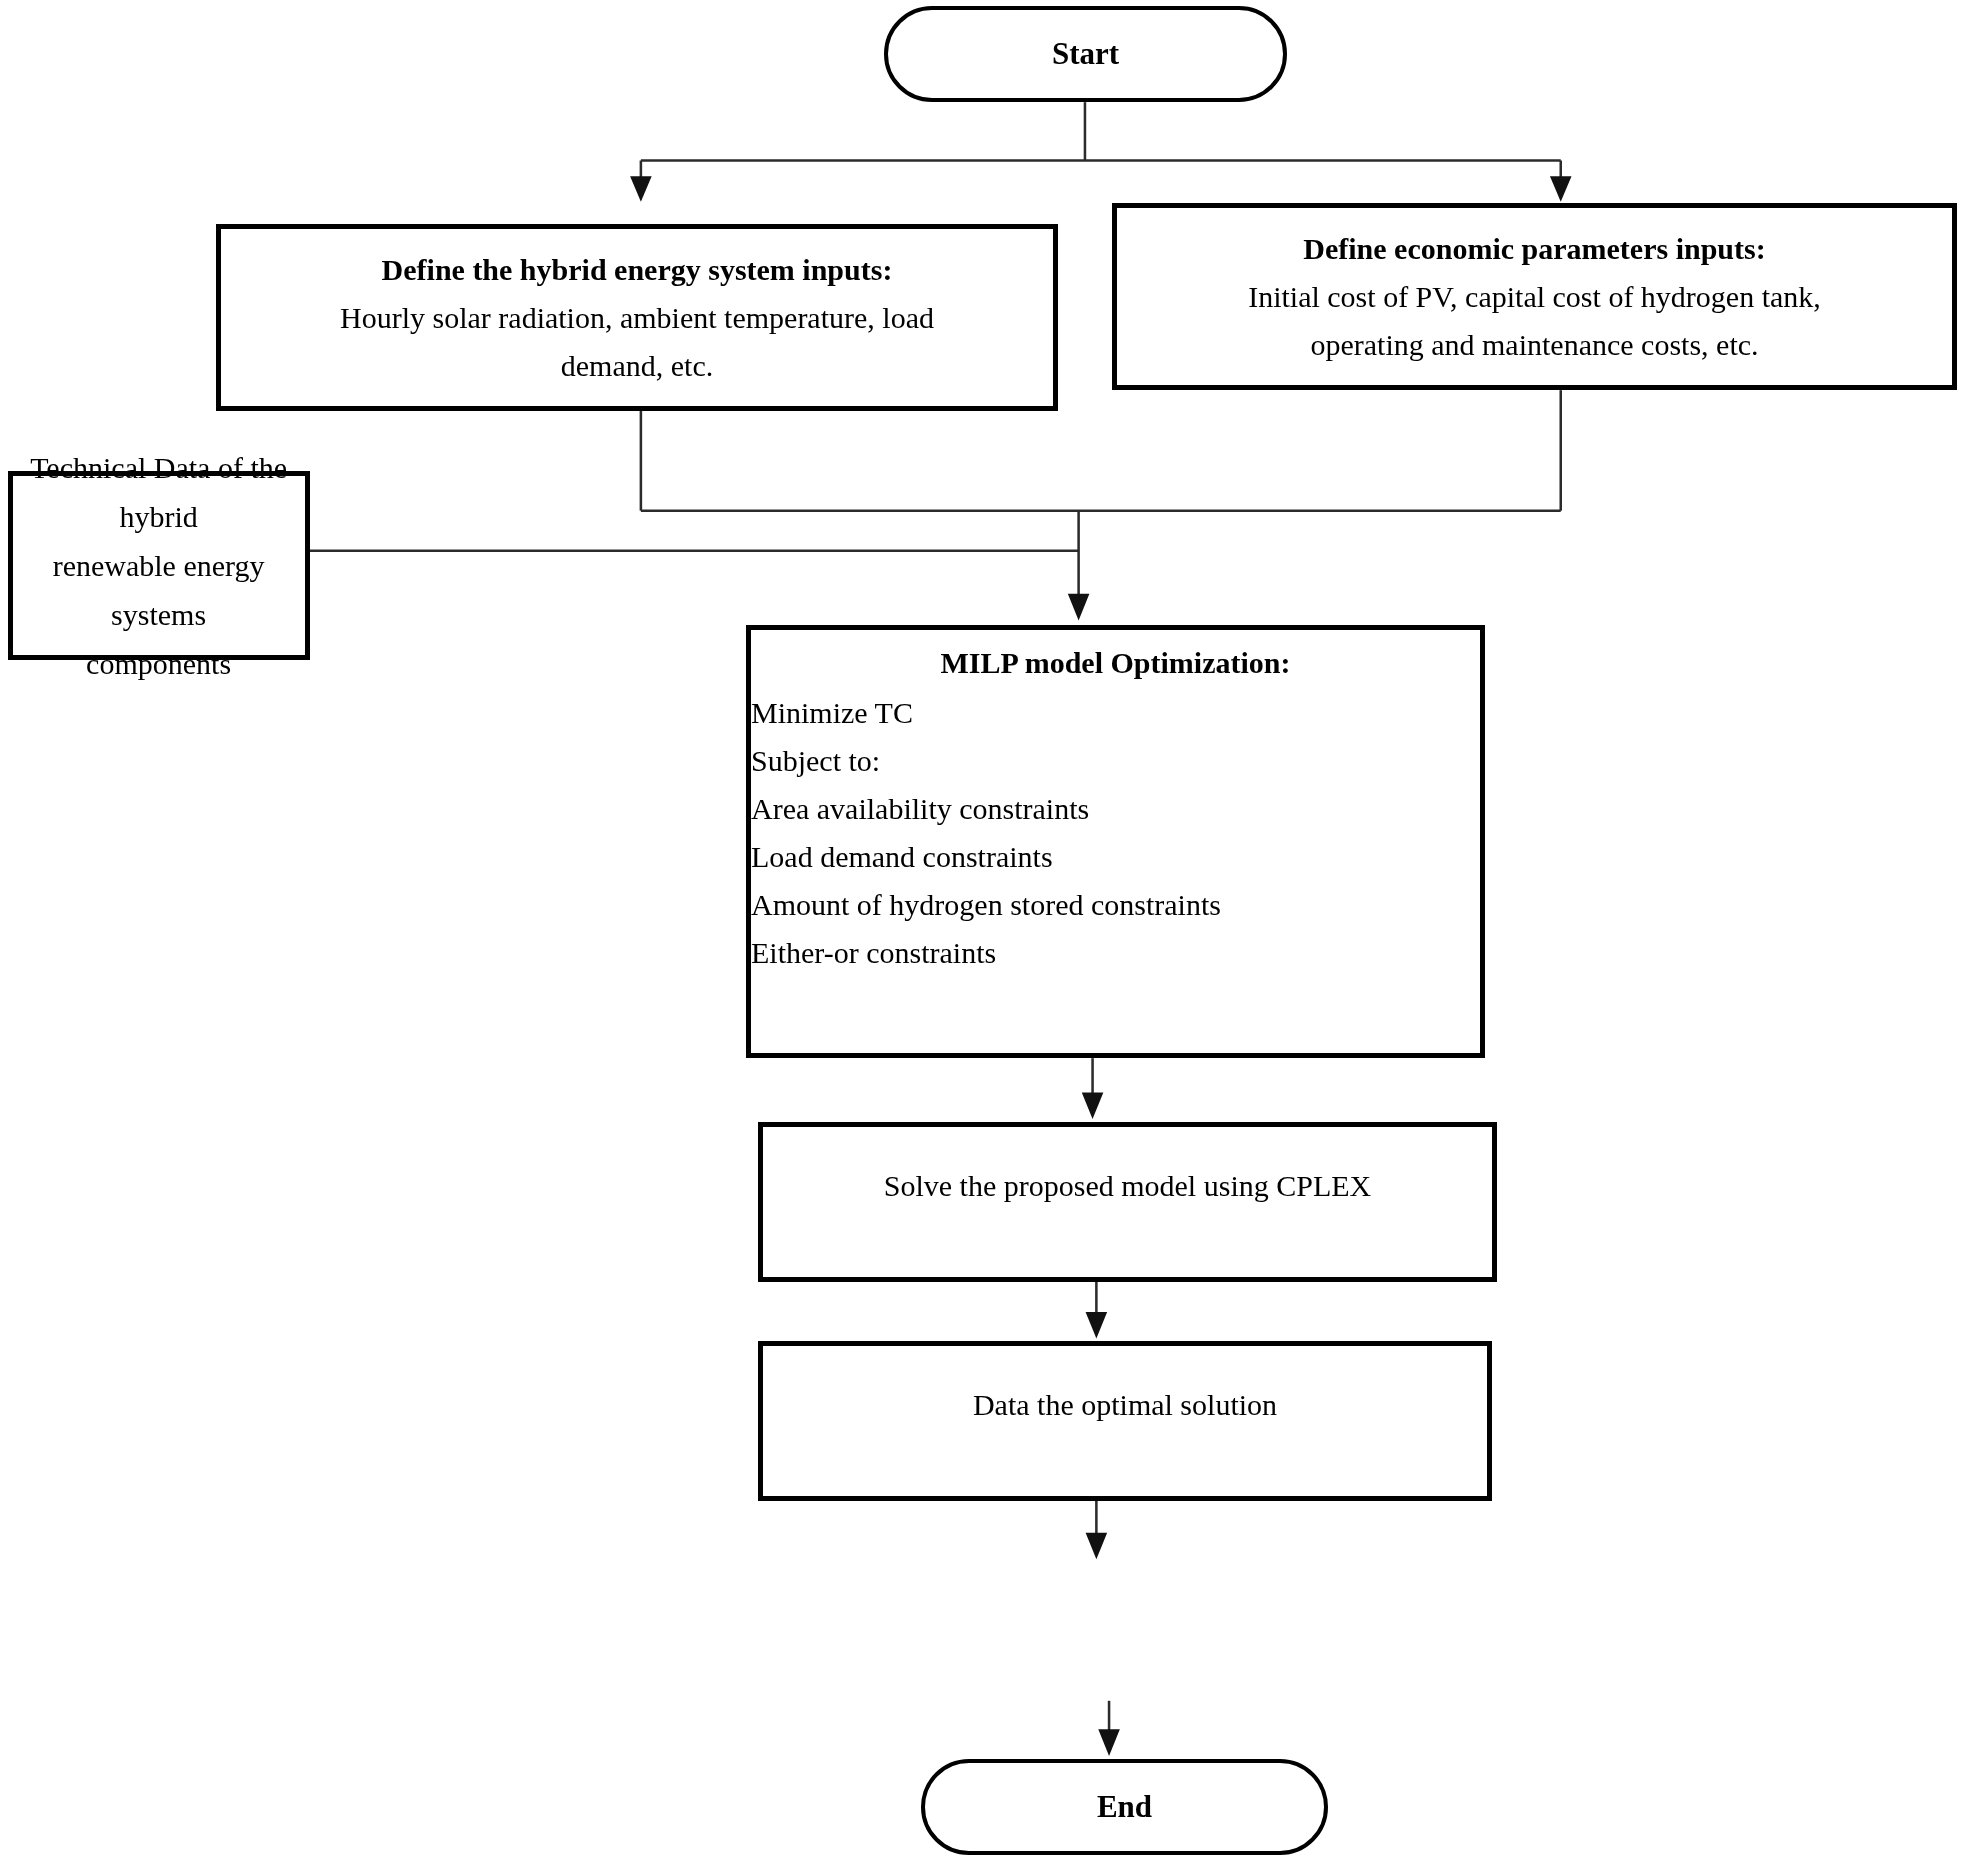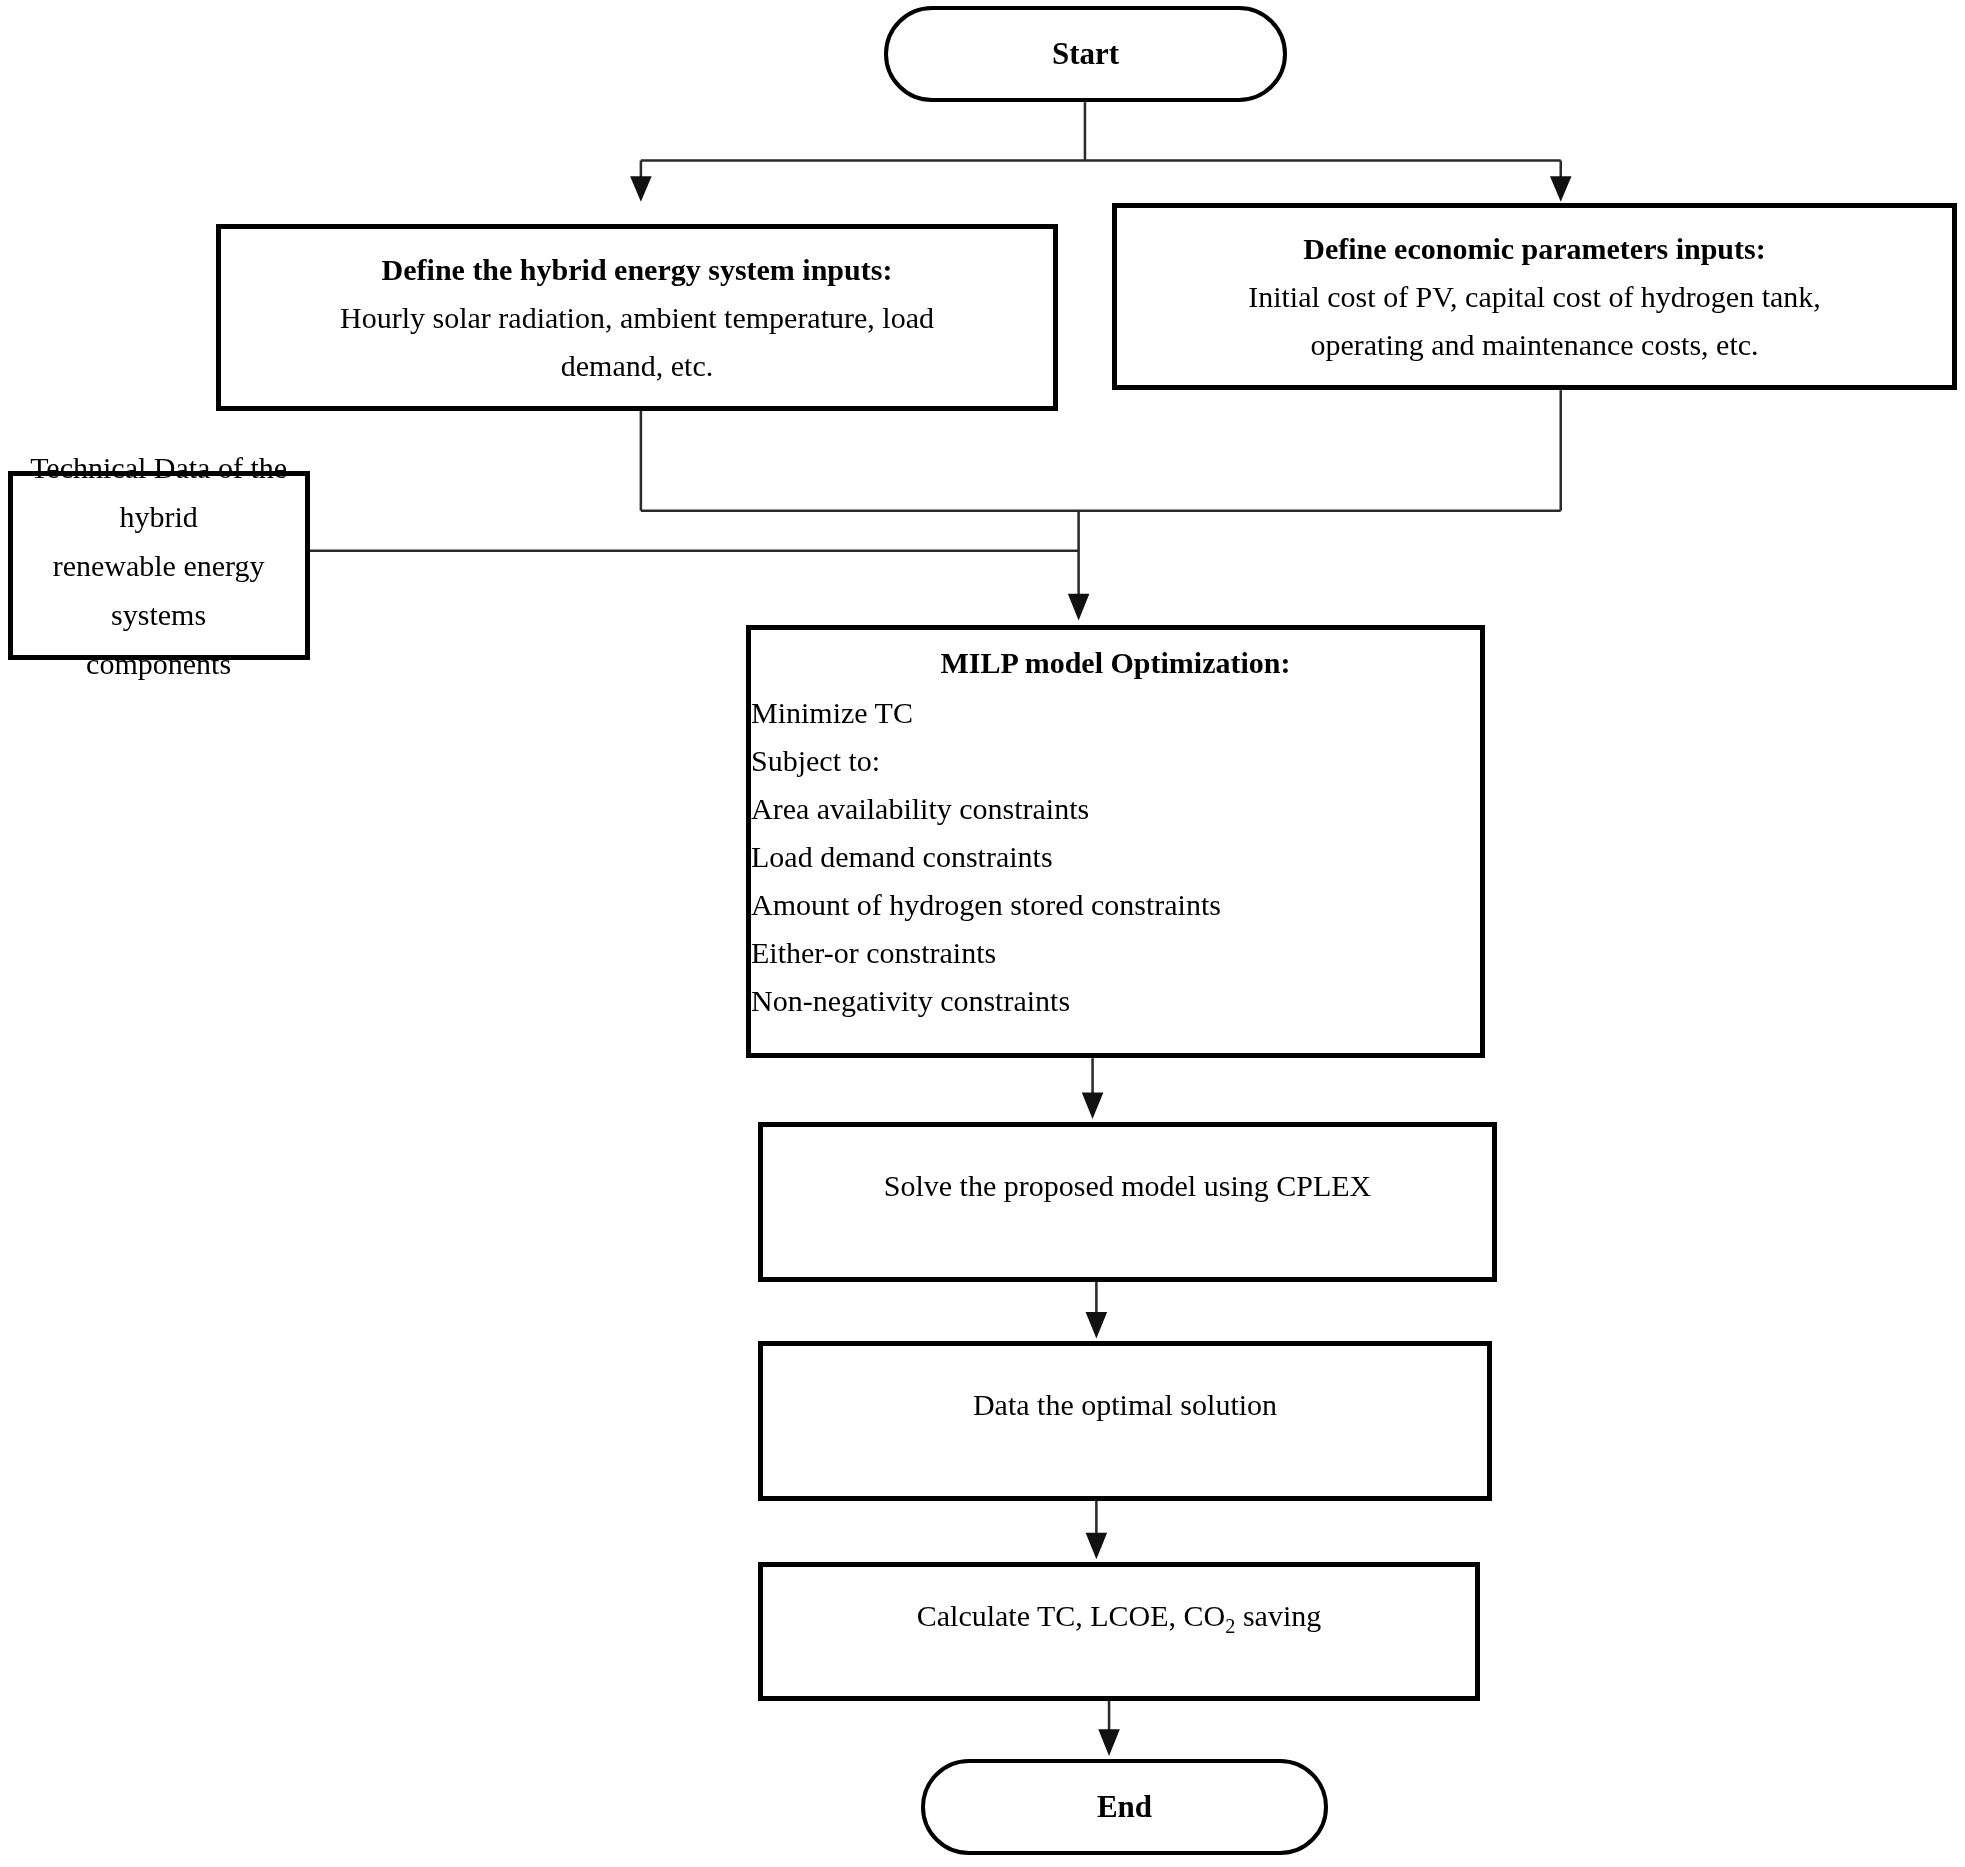--- a/index.html
+++ b/index.html
@@ -84,35 +84,29 @@
   </div>
 
   <div class="node milp" style="left:746px; top:625px; width:739px; height:433px;">
     <div class="milp-title">MILP model Optimization:</div>
     <div class="milp-line">Minimize TC</div>
     <div class="milp-line">Subject to:</div>
     <div class="milp-line">Area availability constraints</div>
     <div class="milp-line">Load demand constraints</div>
     <div class="milp-line">Amount of hydrogen stored constraints</div>
     <div class="milp-line">Either-or constraints</div>
-    <div class="milp-line">Non-negativity constraints</div>
   </div>
 
   <div class="node lift" style="left:758px; top:1122px; width:739px; height:160px;">
     <div class="body-line">Solve the proposed model using CPLEX</div>
   </div>
 
   <div class="node lift" style="left:758px; top:1341px; width:734px; height:160px;">
     <div class="body-line">Data the optimal solution</div>
   </div>
 
-  <div class="node lift" style="left:758px; top:1562px; width:722px; height:139px;">
-    <div class="body-line">
-      <span>Calculate TC, LCOE, CO</span><sub class="co2">2</sub><span> saving</span>
-    </div>
-  </div>
 
   <div class="node oval" style="left:921px; top:1759px; width:407px; height:96px;">
     <span>End</span>
   </div>
 
 </div>
 
 
 </body></html>

